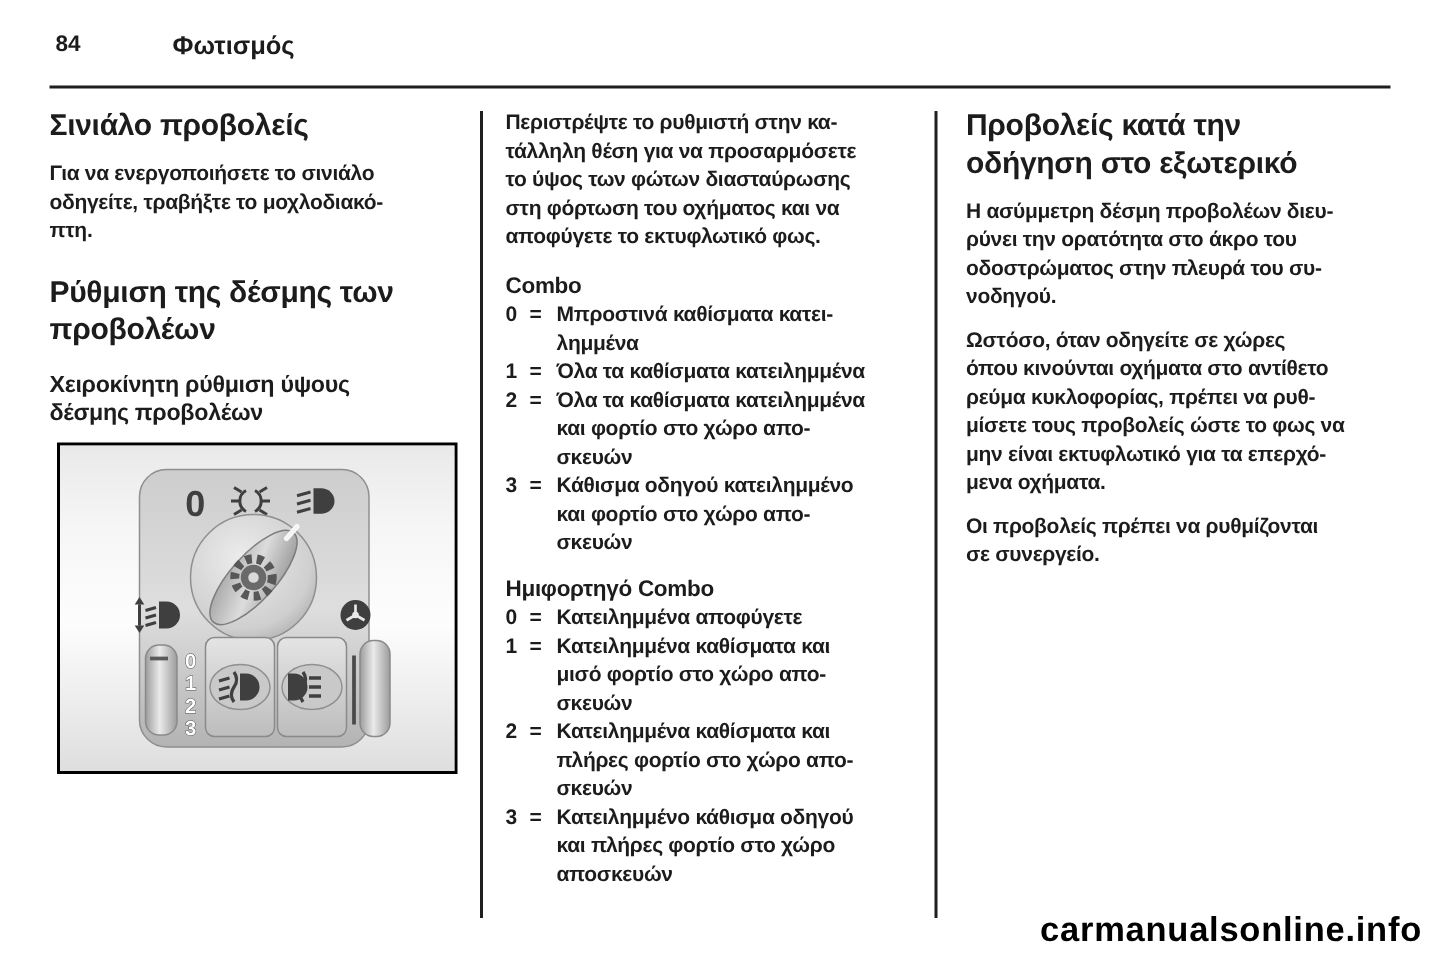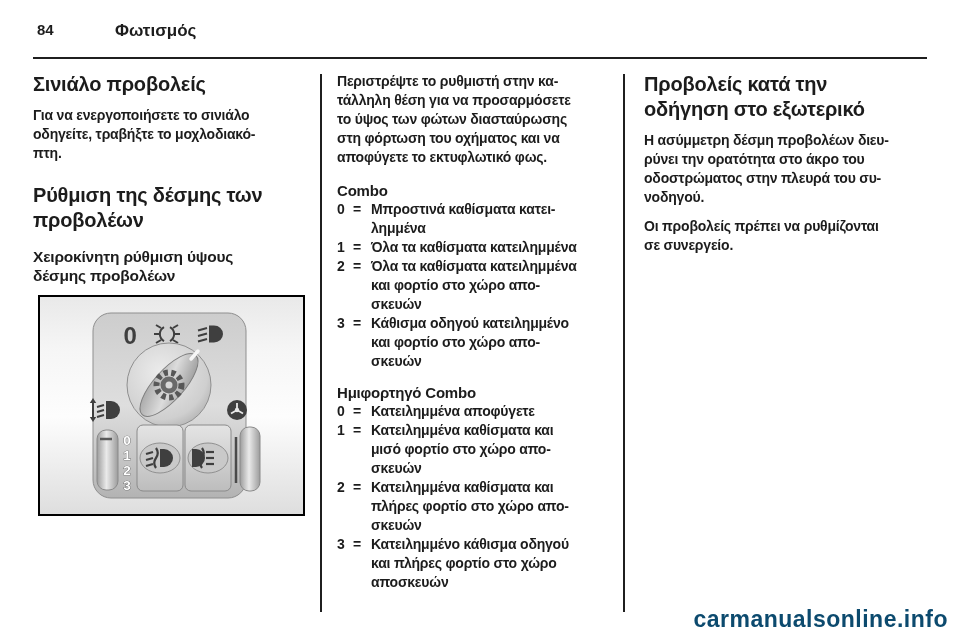--- a/index.html
+++ b/index.html
@@ -19,21 +19,21 @@
   .h1b{margin-top:20px;}
   h2{font-size:15.5px;line-height:19px;margin:14px 0 10px 0;font-weight:bold;}
   h3{font-size:15px;line-height:19px;margin:0;font-weight:bold;}
   p{margin:0 0 10px 0;}
   .col2 .lead{margin-bottom:14px;}
   .defblock{margin:0 0 12px 0;}
   .defrow{display:grid;grid-template-columns:13px 15px 1fr;column-gap:3px;}
   .dnum,.deq{font-weight:600;}
   figure{margin:8px 0 0 5px;width:263px;height:217px;border:2px solid #000;padding:0;}
   .watermark{position:absolute;right:12px;bottom:9px;font-size:23px;font-weight:bold;
-             color:#0c4a6e;letter-spacing:0.5px;}
+             color:#000000;letter-spacing:0.5px;}
 </style>
 </head>
 <body>
 
 <div class="page">
 
   <span class="hdr-num">84</span>
   <span class="hdr-chapter">Φωτισμός</span>
   <div class="hrule"></div>
   <div class="vrule v1"></div>
@@ -247,18 +247,24 @@
     </div>
   </section>
 
   <section class="col col3">
     <h1 class="pre">Προβολείς κατά την
 οδήγηση στο εξωτερικό</h1>
     <p class="pre">Η ασύμμετρη δέσμη προβολέων διευ-
 ρύνει την ορατότητα στο άκρο του
 οδοστρώματος στην πλευρά του συ-
 νοδηγού.</p>
+    <p class="pre">Ωστόσο, όταν οδηγείτε σε χώρες
+όπου κινούνται οχήματα στο αντίθετο
+ρεύμα κυκλοφορίας, πρέπει να ρυθ-
+μίσετε τους προβολείς ώστε το φως να
+μην είναι εκτυφλωτικό για τα επερχό-
+μενα οχήματα.</p>
     <p class="pre">Οι προβολείς πρέπει να ρυθμίζονται
 σε συνεργείο.</p>
   </section>
 
   <div class="watermark">carmanualsonline.info</div>
 </div>
 
 </body></html>

